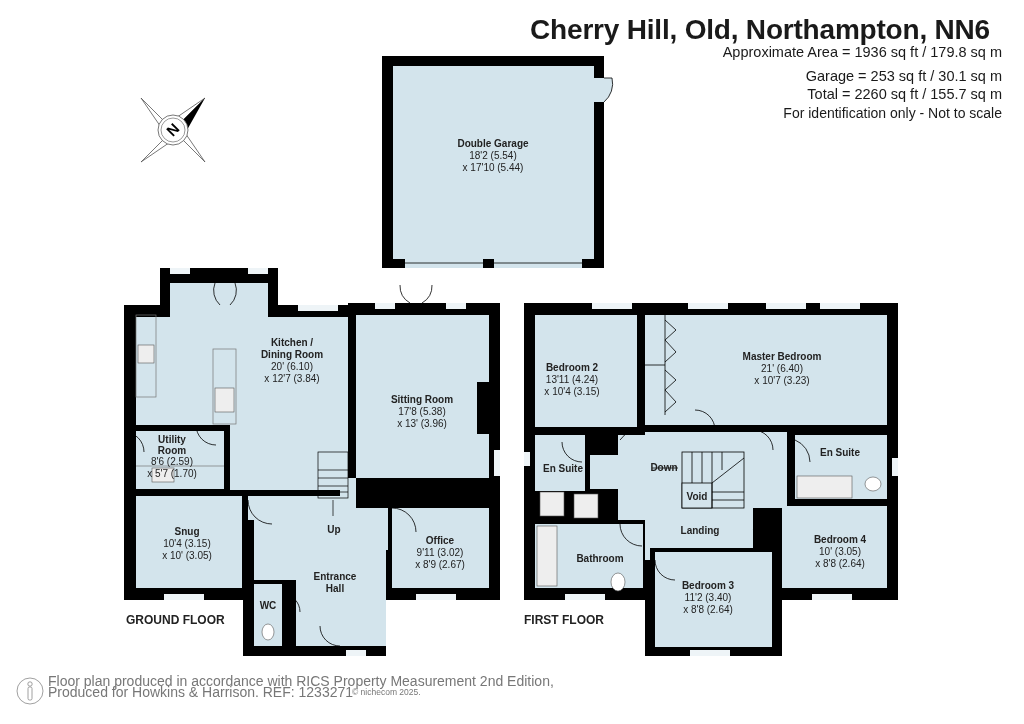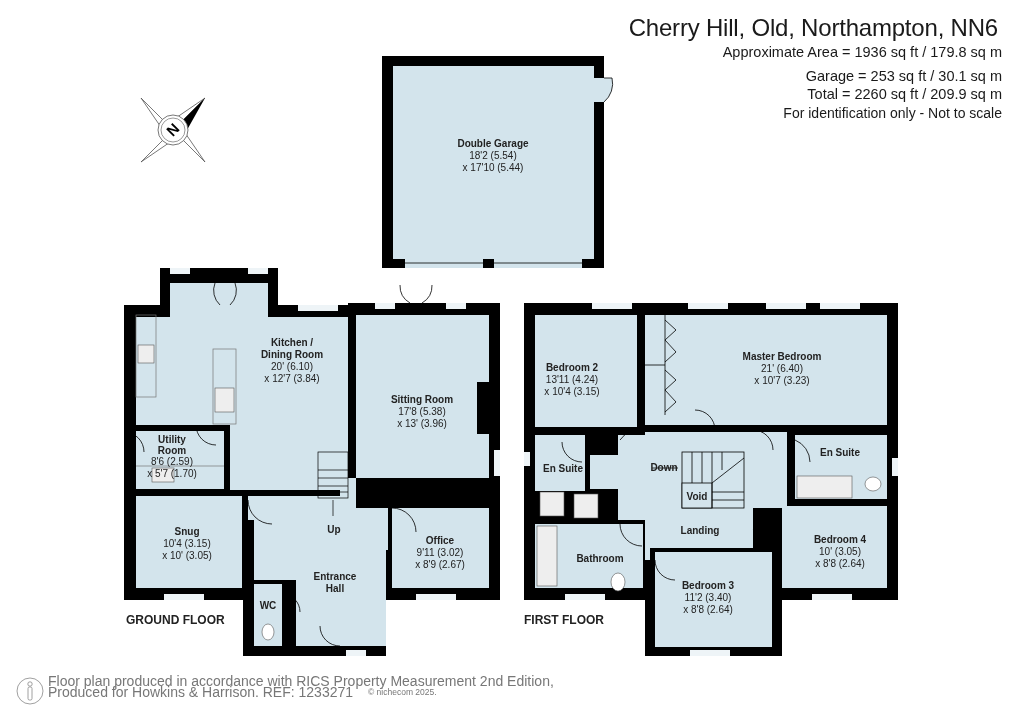--- a/index.html
+++ b/index.html
@@ -1,34 +1,34 @@
 <!DOCTYPE html>
 <html><head>
 <meta charset="utf-8">
 <style>
   html,body{margin:0;padding:0;background:#fff;}
   body{width:1024px;height:724px;position:relative;overflow:hidden;font-family:"Liberation Sans",sans-serif;color:#1a1a1a;}
-  .hdr-title{position:absolute;right:26px;top:14px;font-size:24px;font-weight:normal;letter-spacing:-0.2px;}
+  .hdr-title{position:absolute;right:34px;top:14px;font-size:28px;font-weight:bold;letter-spacing:-0.2px;}
   .hdr-line{position:absolute;right:22px;font-size:14.5px;}
   .hdr-note{position:absolute;right:22px;top:105px;font-size:14px;}
   svg text{font-family:"Liberation Sans",sans-serif;}
   .rn{font-weight:bold;font-size:10px;fill:#222;}
   .rd{font-size:10px;fill:#222;}
   .floor-label{font-weight:bold;font-size:12px;fill:#222;}
   .footer{position:absolute;left:48px;top:676px;font-size:14px;color:#777;line-height:10.5px;}
   .footer-icon{position:absolute;left:16px;top:676px;}
-  .copy{position:absolute;left:368px;top:687px;font-size:8.5px;color:#777;}
+  .copy{position:absolute;left:352px;top:687px;font-size:8.5px;color:#777;}
 </style>
 </head>
 <body>
 
 <div class="hdr-title">Cherry Hill, Old, Northampton, NN6</div>
 <div class="hdr-line" style="top:44px">Approximate Area = 1936 sq ft / 179.8 sq m</div>
 <div class="hdr-line" style="top:68px">Garage = 253 sq ft / 30.1 sq m</div>
-<div class="hdr-line" style="top:86px">Total = 2260 sq ft / 209.9 sq m</div>
+<div class="hdr-line" style="top:86px">Total = 2260 sq ft / 155.7 sq m</div>
 <div class="hdr-note">For identification only - Not to scale</div>
 
 <svg width="1024" height="724" style="position:absolute;left:0;top:0">
 
   <g transform="translate(173,130)">
     <polygon points="-32,-32 -6,-6 -14,0 -6,6" fill="none" stroke="#555" stroke-width="0.8"></polygon>
     <polygon points="-32,32 -6,6 0,14 6,6" fill="none" stroke="#555" stroke-width="0.8"></polygon>
     <polygon points="32,32 6,6 14,0 6,-6" fill="none" stroke="#555" stroke-width="0.8"></polygon>
     <polygon points="32,-32 6,-6 0,-14 -6,-6" fill="none" stroke="#555" stroke-width="0.8"></polygon>
     <polygon points="32,-32 6,-6 14,0" fill="#000"></polygon>

